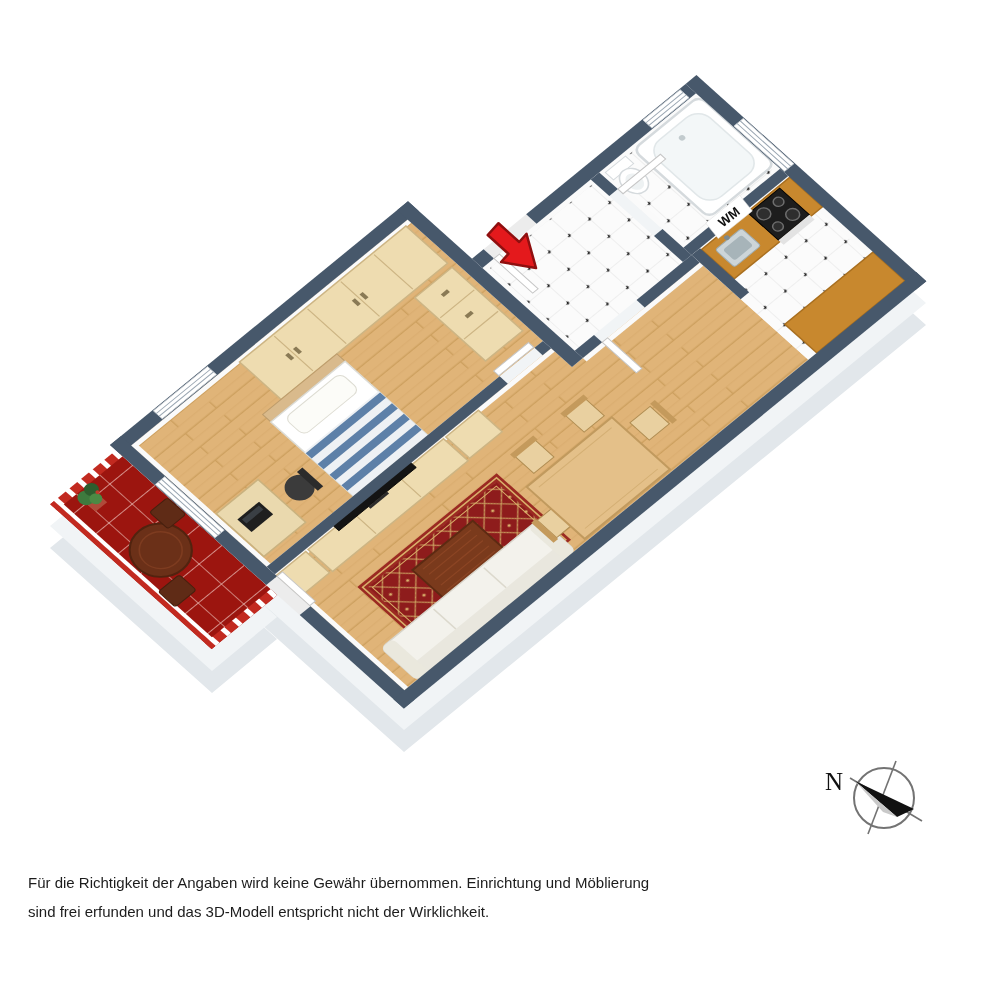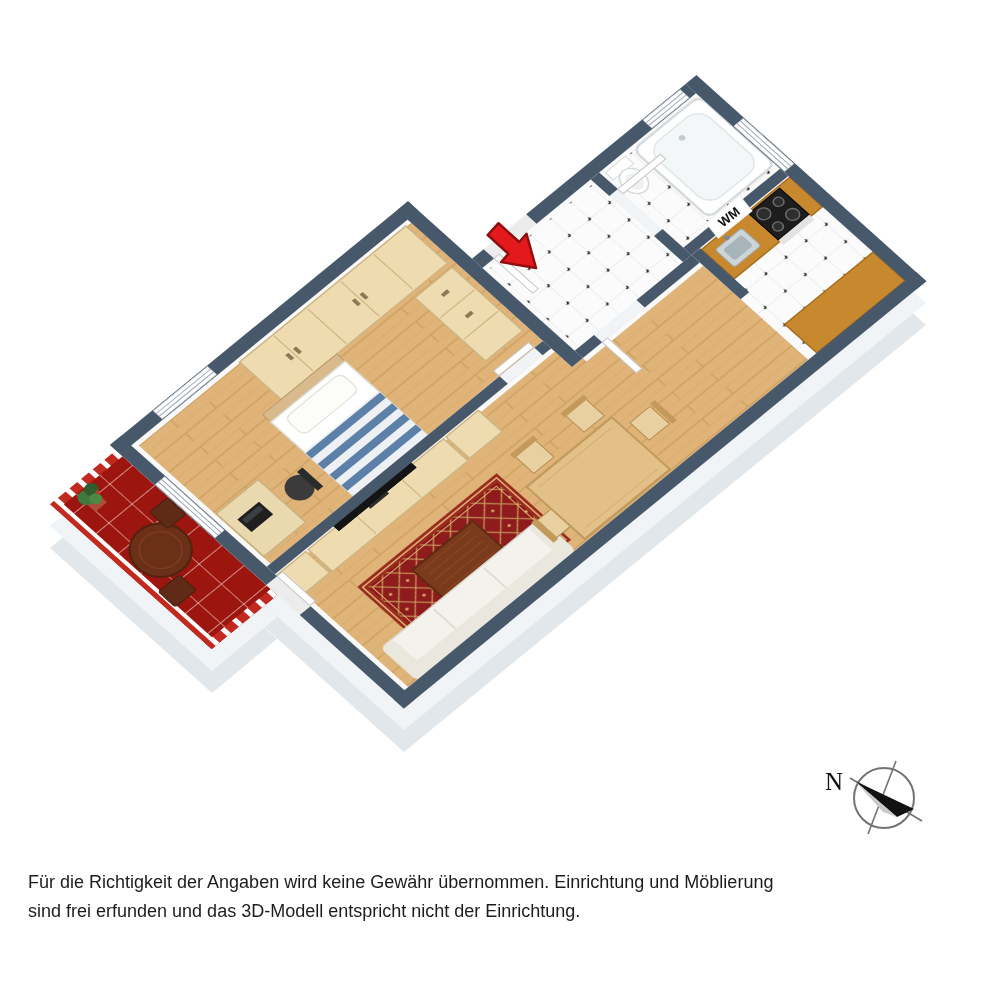--- a/index.html
+++ b/index.html
@@ -1,20 +1,20 @@
 <!DOCTYPE html>
 <html><head>
 <meta charset="utf-8">
 <style>
   html,body{margin:0;padding:0;background:#fff;}
   #canvas{position:relative;width:1000px;height:1000px;background:#fff;overflow:hidden;
           font-family:"Liberation Sans", sans-serif;}
   #plan-svg{position:absolute;left:0;top:0;}
   #disclaimer{position:absolute;left:28px;top:868px;width:950px;color:#1c1c1c;
-              font-size:18px;line-height:29px;letter-spacing:0px;}
+              font-size:15px;line-height:29px;letter-spacing:0px;}
   .wm-text{font-family:"Liberation Sans", sans-serif;font-size:13px;font-weight:bold;fill:#111;}
   .n-text{font-family:"Liberation Serif", serif;font-size:25px;fill:#111;}
 </style>
 </head>
 <body>
 
 <div id="canvas">
 <svg id="plan-svg" width="1000" height="1000" viewBox="0 0 1000 1000">
   <defs>
     <pattern id="wood" width="120" height="20" patternUnits="userSpaceOnUse">
@@ -251,15 +251,15 @@
     <line x1="850" y1="778" x2="922" y2="821" stroke="#737373" stroke-width="1.6"></line>
     <line x1="868" y1="834" x2="896" y2="761" stroke="#737373" stroke-width="1.6"></line>
     <polygon points="855,781 914,809 897,817" fill="#111111"></polygon>
     <polygon points="855,781 897,817 883,812" fill="#c9c9c9"></polygon>
     <text class="n-text" x="834" y="790" text-anchor="middle">N</text>
   </g>
 </svg>
 
 <div id="disclaimer">
   <div>Für die Richtigkeit der Angaben wird keine Gewähr übernommen. Einrichtung und Möblierung</div>
-  <div>sind frei erfunden und das 3D-Modell entspricht nicht der Einrichtung.</div>
+  <div>sind frei erfunden und das 3D-Modell entspricht nicht der Wirklichkeit.</div>
 </div>
 </div>
 
 </body></html>

